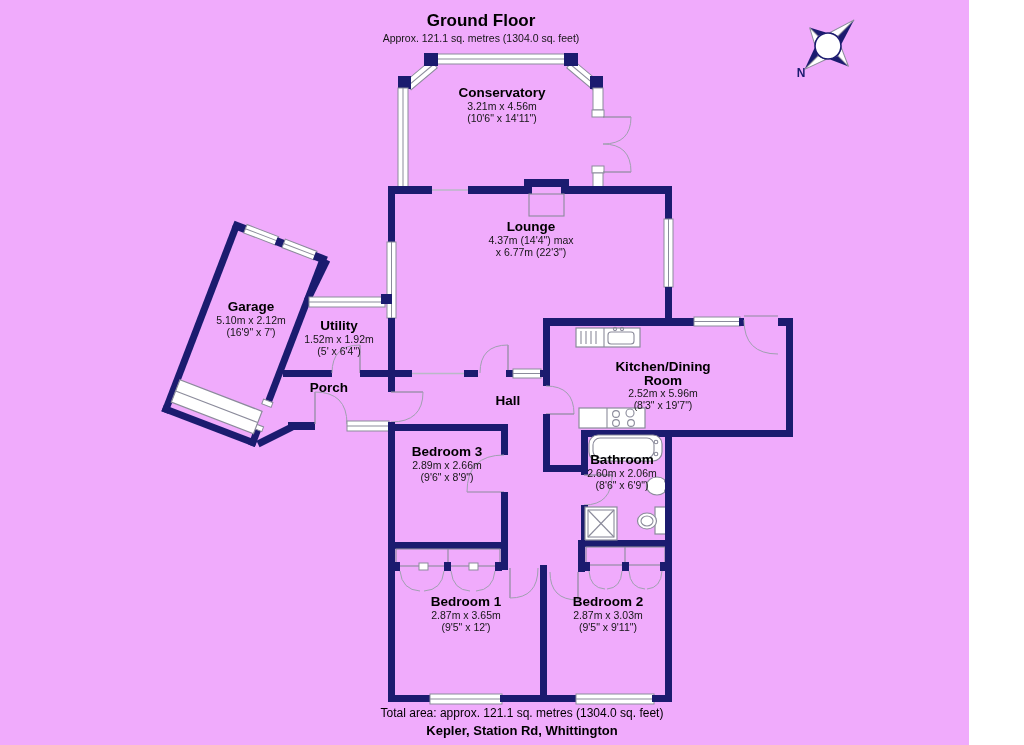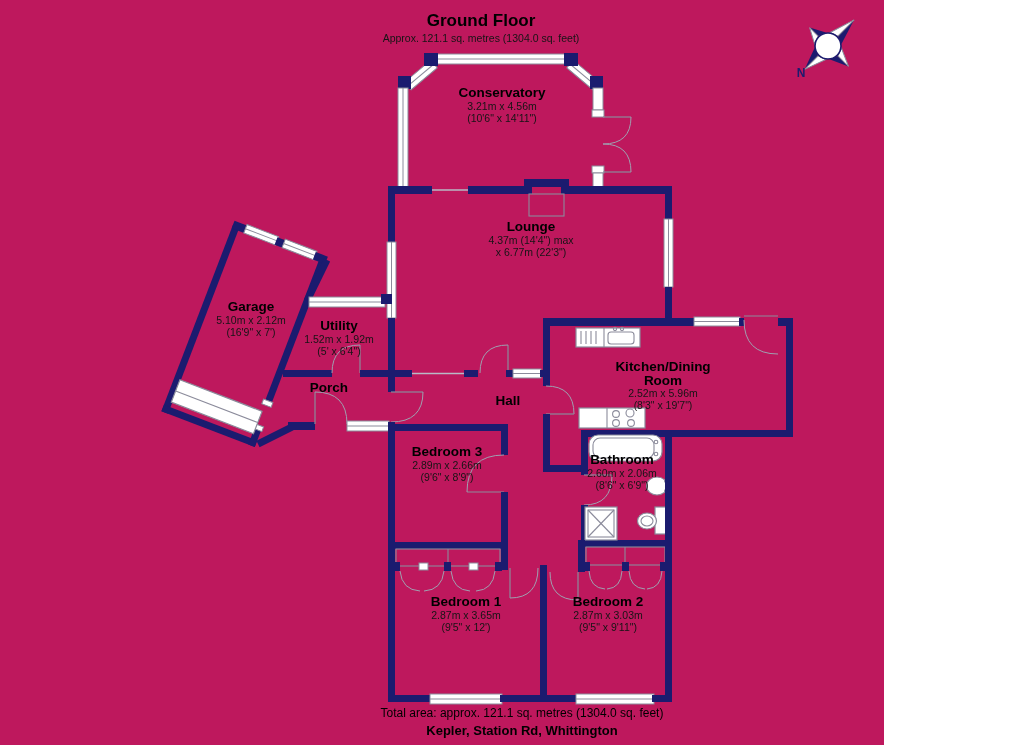--- a/index.html
+++ b/index.html
@@ -1,16 +1,16 @@
 <!DOCTYPE html>
 <html><head>
 <meta charset="utf-8">
 <style>
   html,body{margin:0;padding:0;background:#fff;}
-  #stage{position:relative;width:884px;height:745px;background:#be185d;overflow:hidden;}
+  #stage{position:relative;width:969px;height:745px;background:#f0abfc;overflow:hidden;}
   .wall{fill:#1b1b6f;}
   .win{fill:#ffffff;stroke:#8b8b9b;stroke-width:1;}
   .winline{stroke:#8b8b9b;stroke-width:1;fill:none;}
   .thin{stroke:#8b8b9b;stroke-width:1.1;fill:none;}
   .fix{stroke:#8b8b9b;stroke-width:1.2;fill:#ffffff;}
   .arc{stroke:#a0a0b0;stroke-width:1;fill:none;}
   .leaf{stroke:#8b8b9b;stroke-width:1.2;fill:none;}
   .jamb{fill:#ffffff;stroke:#8b8b9b;stroke-width:1;}
   .open{stroke:#b9b9c6;stroke-width:1.4;fill:none;}
   .name{font:bold 13.5px "Liberation Sans",sans-serif;fill:#000;text-anchor:middle;}

